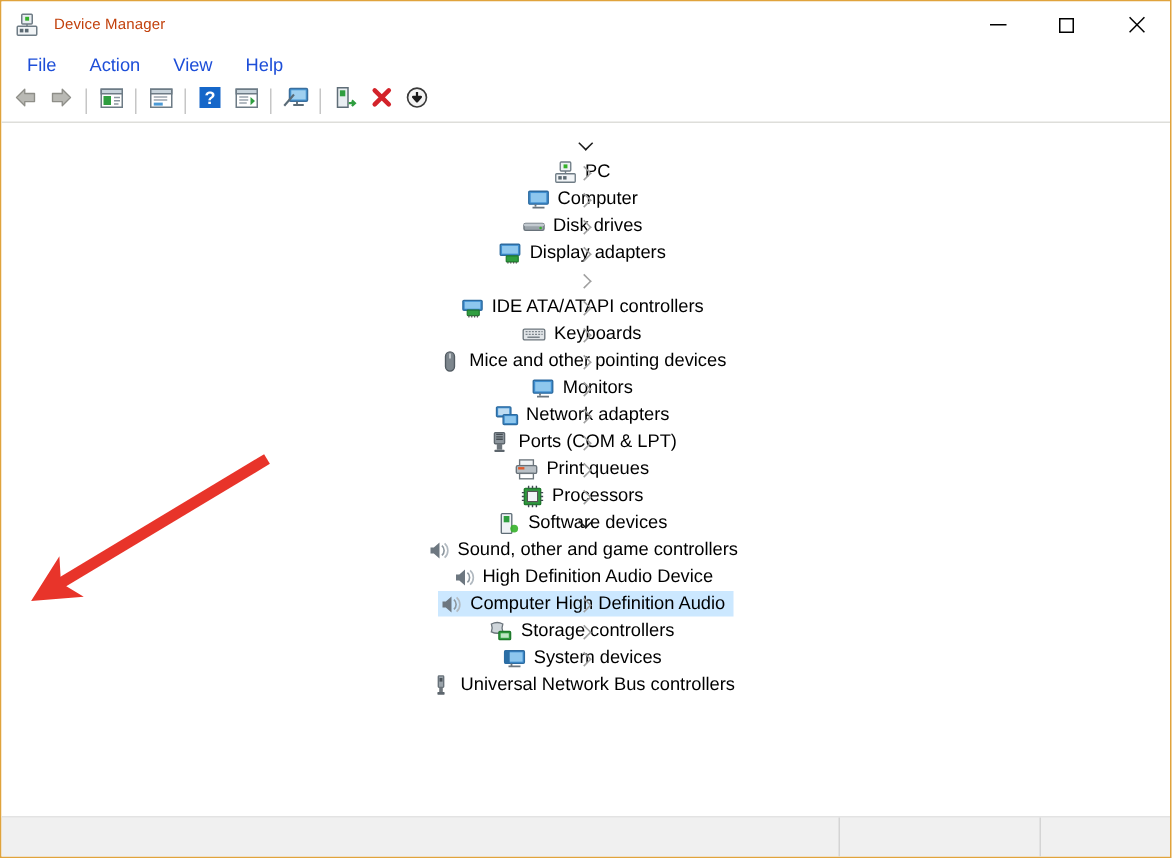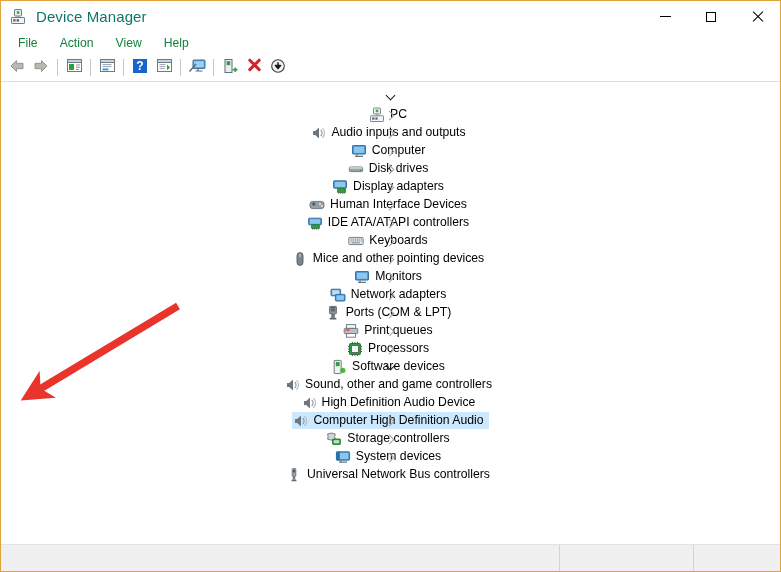--- a/index.html
+++ b/index.html
@@ -42,22 +42,22 @@
     padding-left: 9px;
   }
   #app-icon {
     width: 18px;
     height: 18px;
     position: relative;
     margin-right: 8px;
     flex: 0 0 auto;
   }
   #title-text {
-    font-size: 15px;
-    color: #0f766e;
+    font-size: 10px;
+    color: #c2410c;
     line-height: 1;
     letter-spacing: 0.1px;
   }
   #win-controls {
     position: absolute;
     right: 0; top: 0;
     height: 31px;
     display: flex;
   }
   .win-btn {
@@ -99,21 +99,21 @@
   #menubar {
     height: 22px;
     min-height: 22px;
     display: flex;
     align-items: center;
     padding-left: 6px;
     background: #ffffff;
   }
   .menu-item {
     font-size: 12.2px;
-    color: #15803d;
+    color: #1d4ed8;
     padding: 2px 11px;
     cursor: default;
     white-space: nowrap;
   }
 
   
   #toolbar {
     height: 27px;
     min-height: 27px;
     display: flex;
@@ -414,34 +414,20 @@
               <span class="row-label">PC</span>
             </span>
           </div>
           <div class="row">
             <span style="display: inline-block; flex: 0 0 auto; width: 26px;"></span>
             <span class="expander">
               <span class="chev"></span>
             </span>
             <span class="sel-wrap">
               <span class="dev-icon"><svg width="16" height="16" viewBox="0 0 16 16">
-                  <path d="M3 6 h2.2 L9 2.6 v10.8 L5.2 10 H3 Z" fill="#6d7780" stroke="#4a5season" stroke-width="0"></path>
-                  <path d="M10.6 4.8 a4.2 4.2 0 0 1 0 6.4" stroke="#8d979f" stroke-width="1.1" fill="none"></path>
-                  <path d="M12.4 3.2 a6.4 6.4 0 0 1 0 9.6" stroke="#b1b9c0" stroke-width="1.1" fill="none"></path>
-                </svg></span>
-              <span class="row-label">Audio inputs and outputs</span>
-            </span>
-          </div>
-          <div class="row">
-            <span style="display: inline-block; flex: 0 0 auto; width: 26px;"></span>
-            <span class="expander">
-              <span class="chev"></span>
-            </span>
-            <span class="sel-wrap">
-              <span class="dev-icon"><svg width="16" height="16" viewBox="0 0 16 16">
                   <rect x="1.5" y="2.5" width="13" height="8.6" rx="0.7" fill="#3f8fd1" stroke="#2e6b9f" stroke-width="0.9"></rect>
                   <rect x="2.8" y="3.7" width="10.4" height="6.2" fill="#8ec7ee"></rect>
                   <path d="M6 11.2 v1.5 M4 13.4 h8" stroke="#6a757e" stroke-width="1.2"></path>
                 </svg></span>
               <span class="row-label">Computer</span>
             </span>
           </div>
           <div class="row">
             <span style="display: inline-block; flex: 0 0 auto; width: 26px;"></span>
             <span class="expander">
@@ -468,30 +454,20 @@
                   <rect x="5.5" y="9.6" width="8" height="4" rx="0.5" fill="#2f9e3f" stroke="#1f7a2c" stroke-width="0.8"></rect>
                   <path d="M6.6 13.6 v1.1 M8.5 13.6 v1.1 M10.4 13.6 v1.1 M12.2 13.6 v1.1" stroke="#555" stroke-width="0.8"></path>
                 </svg></span>
               <span class="row-label">Display adapters</span>
             </span>
           </div>
           <div class="row">
             <span style="display: inline-block; flex: 0 0 auto; width: 26px;"></span>
             <span class="expander">
               <span class="chev"></span>
-            </span>
-            <span class="sel-wrap">
-              <span class="dev-icon"><svg width="16" height="16" viewBox="0 0 16 16">
-                  <rect x="1" y="4.4" width="14" height="7.2" rx="2.6" fill="#97a0a7" stroke="#6b747b" stroke-width="0.9"></rect>
-                  <rect x="3" y="6.4" width="3.6" height="1.2" fill="#4a535a"></rect>
-                  <rect x="4.2" y="5.2" width="1.2" height="3.6" fill="#4a535a"></rect>
-                  <circle cx="11" cy="6.9" r="1" fill="#e3e7ea"></circle>
-                  <circle cx="13" cy="8.9" r="1" fill="#e3e7ea"></circle>
-                </svg></span>
-              <span class="row-label">Human Interface Devices</span>
             </span>
           </div>
           <div class="row">
             <span style="display: inline-block; flex: 0 0 auto; width: 26px;"></span>
             <span class="expander">
               <span class="chev"></span>
             </span>
             <span class="sel-wrap">
               <span class="dev-icon"><svg width="16" height="16" viewBox="0 0 16 16">
                   <rect x="1.6" y="3.2" width="12.8" height="6.6" rx="0.7" fill="#3f8fd1" stroke="#2e6b9f" stroke-width="0.9"></rect>

